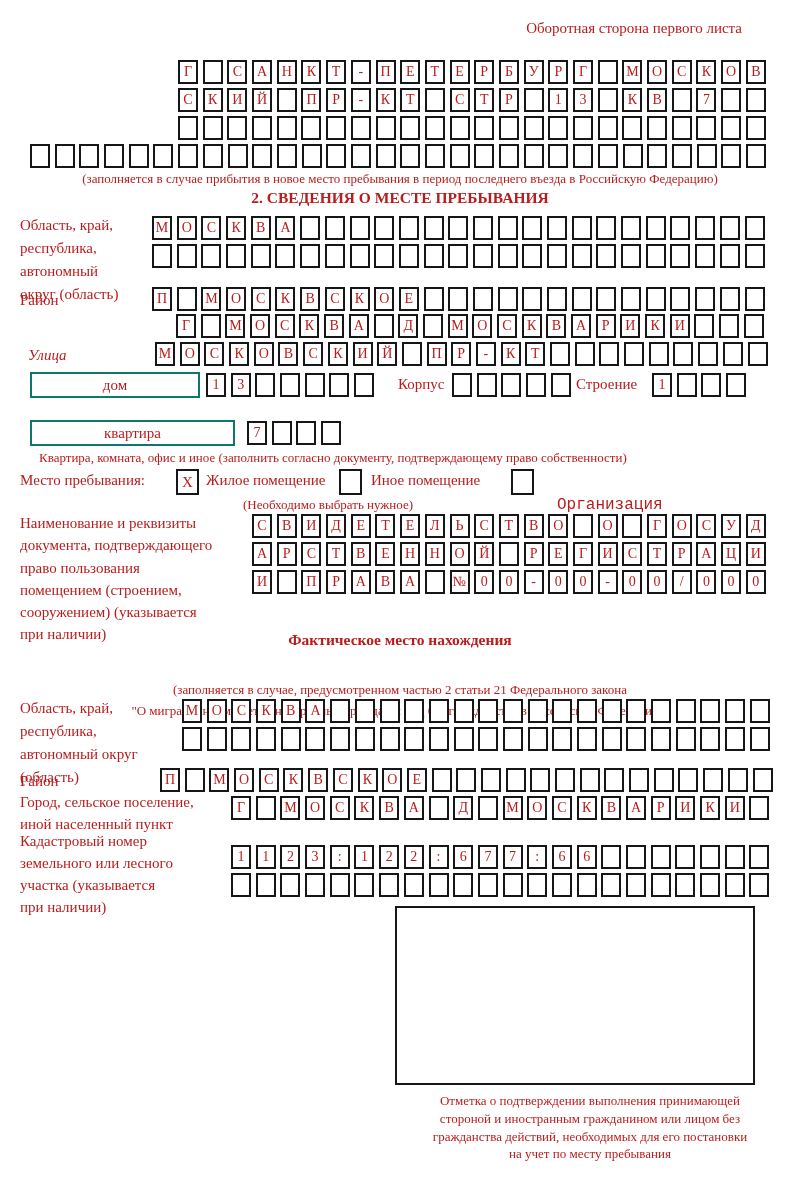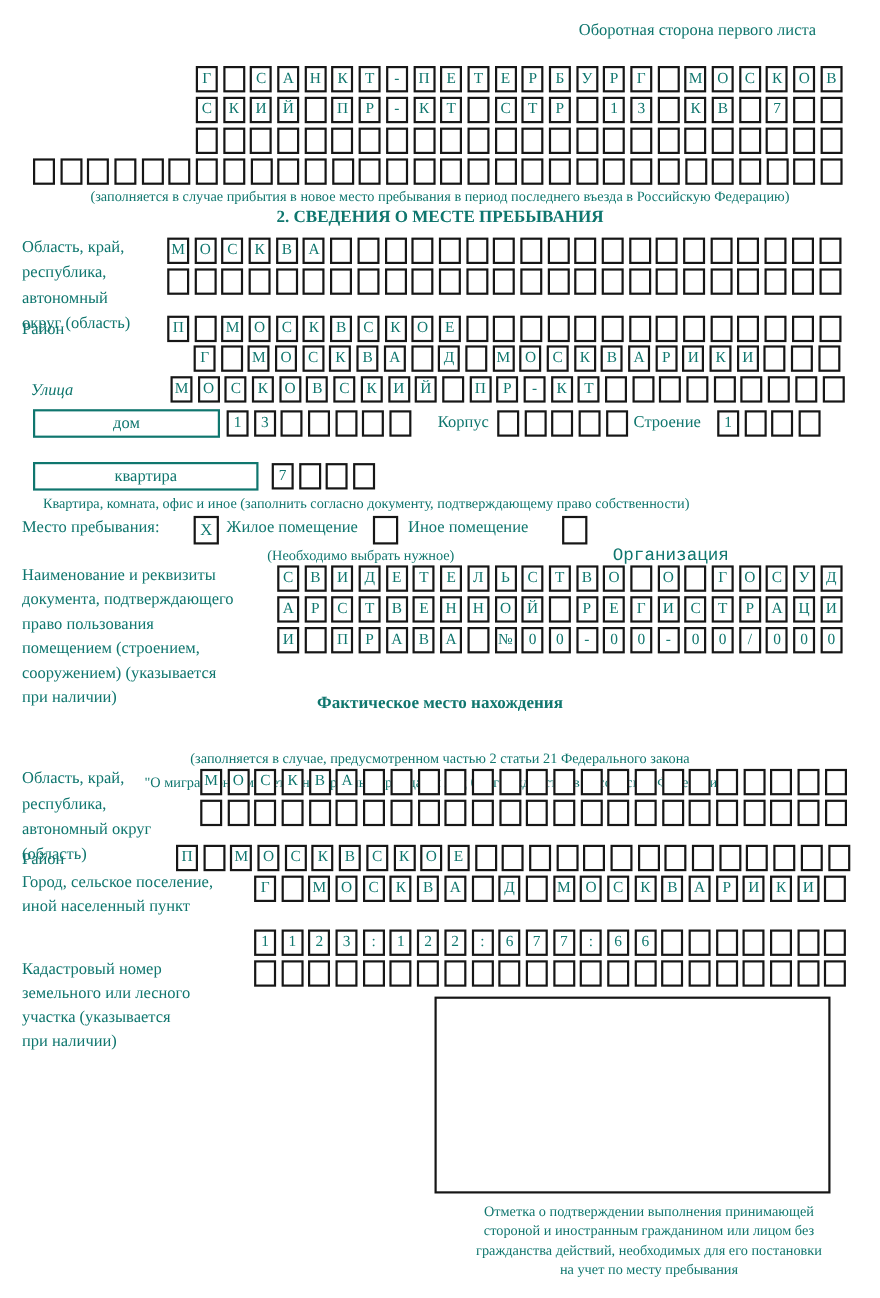--- a/index.html
+++ b/index.html
@@ -1,18 +1,18 @@
 <!DOCTYPE html>
 <html><head>
 <meta charset="utf-8">
 <style>
   html,body{margin:0;padding:0;background:#ffffff;}
   .page{
     position:relative;width:800px;height:1180px;background:#fff;
-    font-family:"Liberation Serif","DejaVu Serif",serif;color:#0f766e;overflow:hidden;
+    font-family:"Liberation Serif","DejaVu Serif",serif;color:#b91c1c;overflow:hidden;
   }
   .abs{position:absolute;}
   .lbl{font-size:15px;line-height:23px;white-space:pre-line;}
   .lbl-tight{font-size:15px;line-height:21.5px;white-space:pre-line;}
   .note{font-size:13px;white-space:pre-line;}
   .heading{font-size:15.5px;font-weight:bold;text-align:center;width:100%;}
   .center{text-align:center;width:100%;}
   .cellrow{position:absolute;display:flex;column-gap:4.7px;}
   .cell{
     flex:none;width:20px;height:24px;border:2px solid #161616;box-sizing:border-box;
@@ -524,21 +524,21 @@
       <span class="cell">К</span>
       <span class="cell">В</span>
       <span class="cell">А</span>
       <span class="cell">Р</span>
       <span class="cell">И</span>
       <span class="cell">К</span>
       <span class="cell">И</span>
       <span class="cell"></span>
     </div>
 
-  <div class="abs" style="left:20px;top:830px;width:210px;font-size:15px;line-height:22px;white-space:pre-line;margin-top:40px;">Кадастровый номер
+  <div class="abs" style="left:20px;top:830px;width:210px;font-size:15px;line-height:22px;white-space:pre-line;">Кадастровый номер
 земельного или лесного
 участка (указывается
 при наличии)</div>
   <div class="cellrow" style="left:231px;top:845px;">
       <span class="cell">1</span>
       <span class="cell">1</span>
       <span class="cell">2</span>
       <span class="cell">3</span>
       <span class="cell">:</span>
       <span class="cell">1</span>

